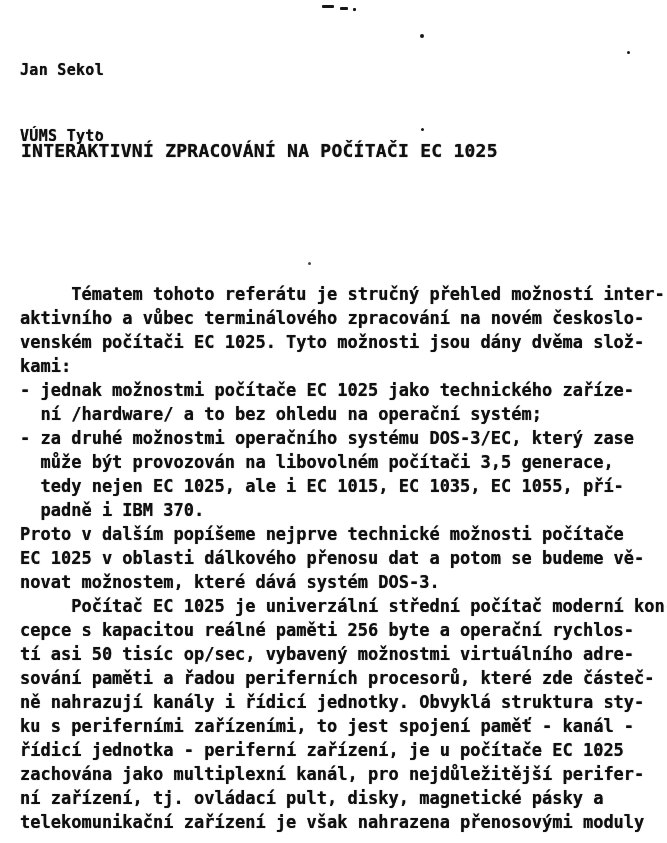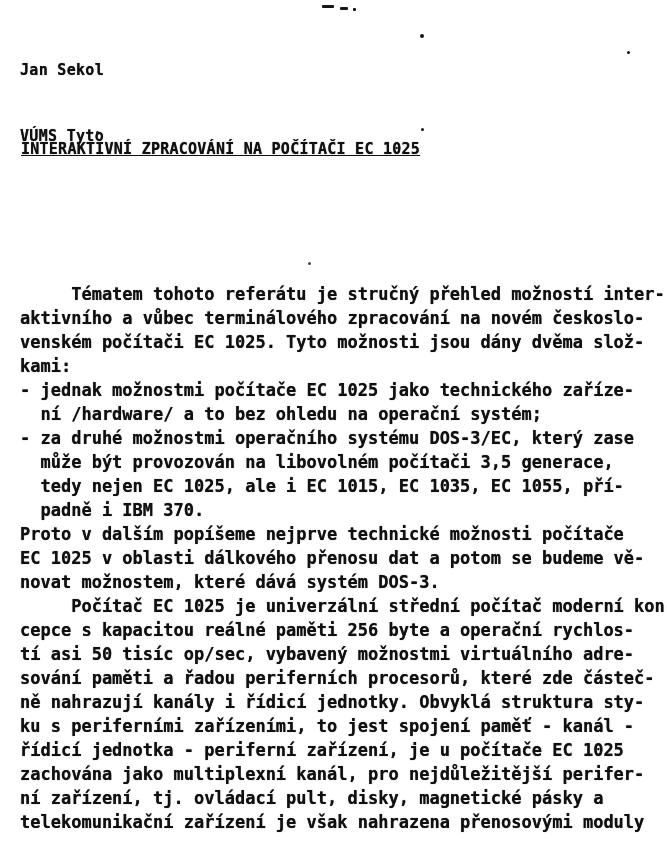--- a/index.html
+++ b/index.html
@@ -15,24 +15,23 @@
   }
   .page { position:absolute; inset:0; }
   .author-block {
     position:absolute; left:20px; top:15px;
     font-size:15px; line-height:22px; letter-spacing:.3px;
     text-shadow:0 0 .8px rgba(10,10,10,.85);
     white-space:pre;
   }
   .doc-title {
     position:absolute; left:21px; top:140px;
-    font-size:15px; letter-spacing:.25px;
+    font-size:18px; letter-spacing:.25px;
     text-shadow:0 0 .9px rgba(10,10,10,.9);
     white-space:pre;
-    text-decoration:underline;
   }
   .doc-body {
     position:absolute; left:20px; top:282px;
     font-size:17px; line-height:24px;
     text-shadow:0 0 .8px rgba(10,10,10,.8);
   }
   .text-line { white-space:pre; height:24px; }
   
   .speck { position:absolute; background:#161616; border-radius:1px; }
   .s1 { left:322px; top:5px;  width:12px; height:3px; }

